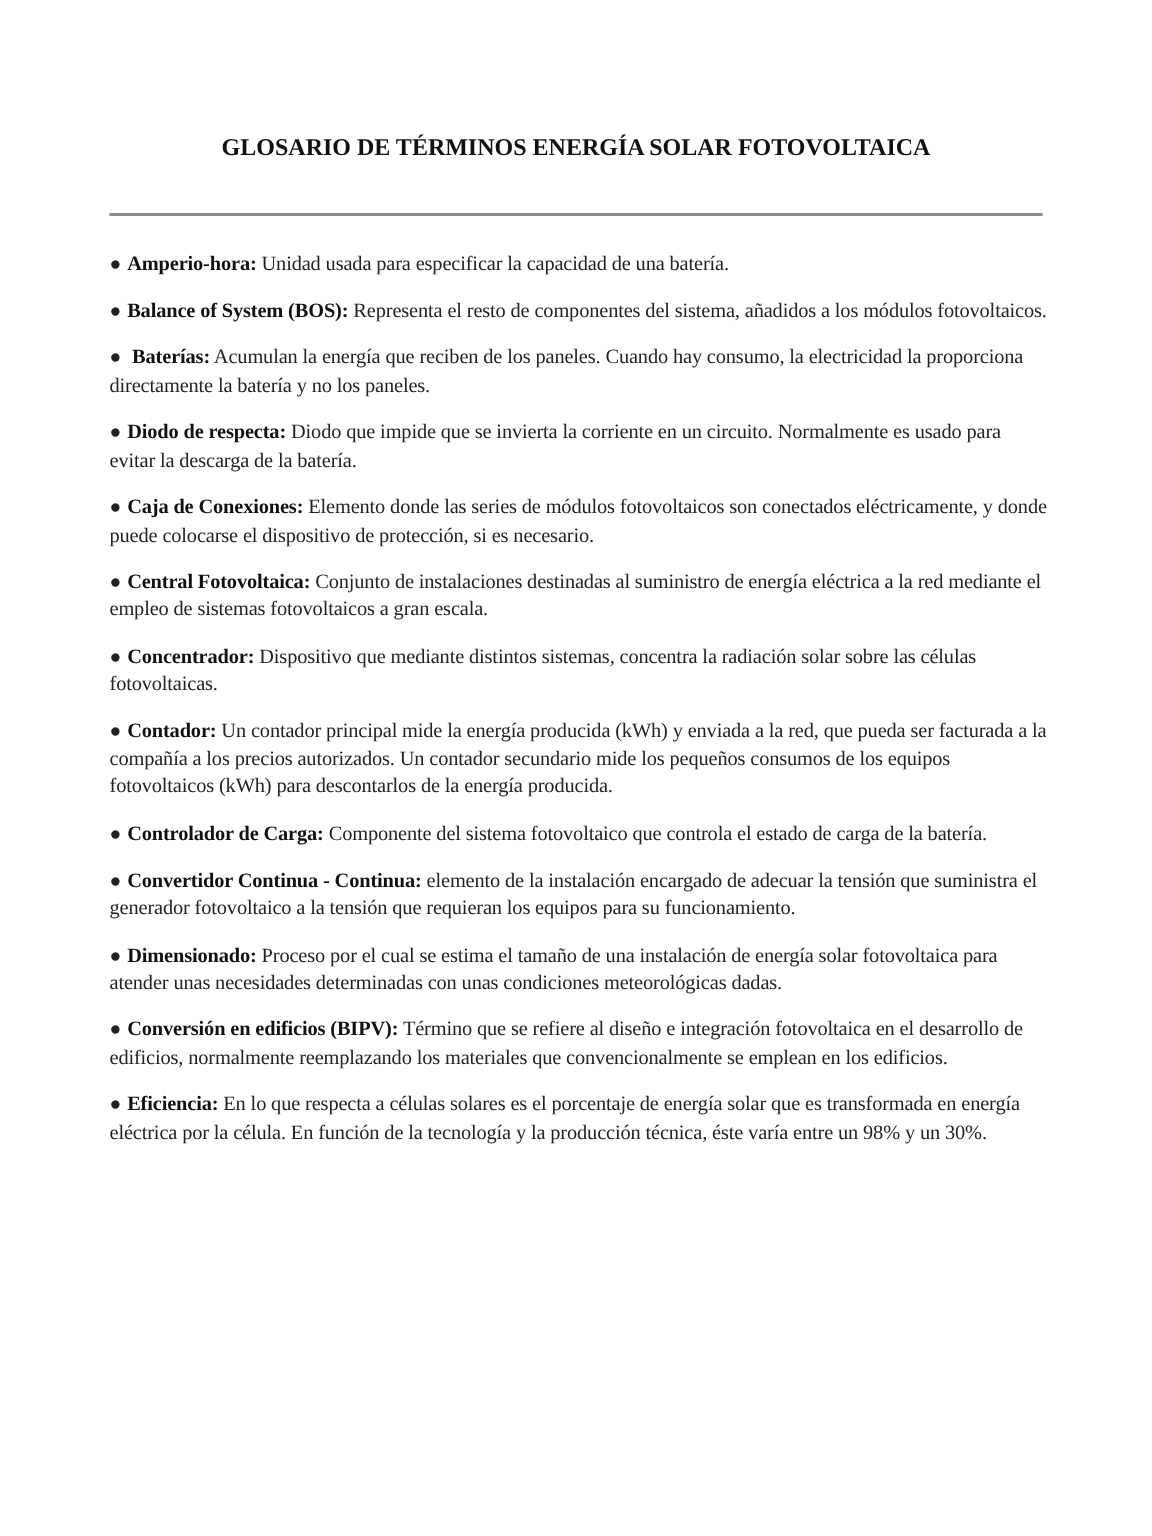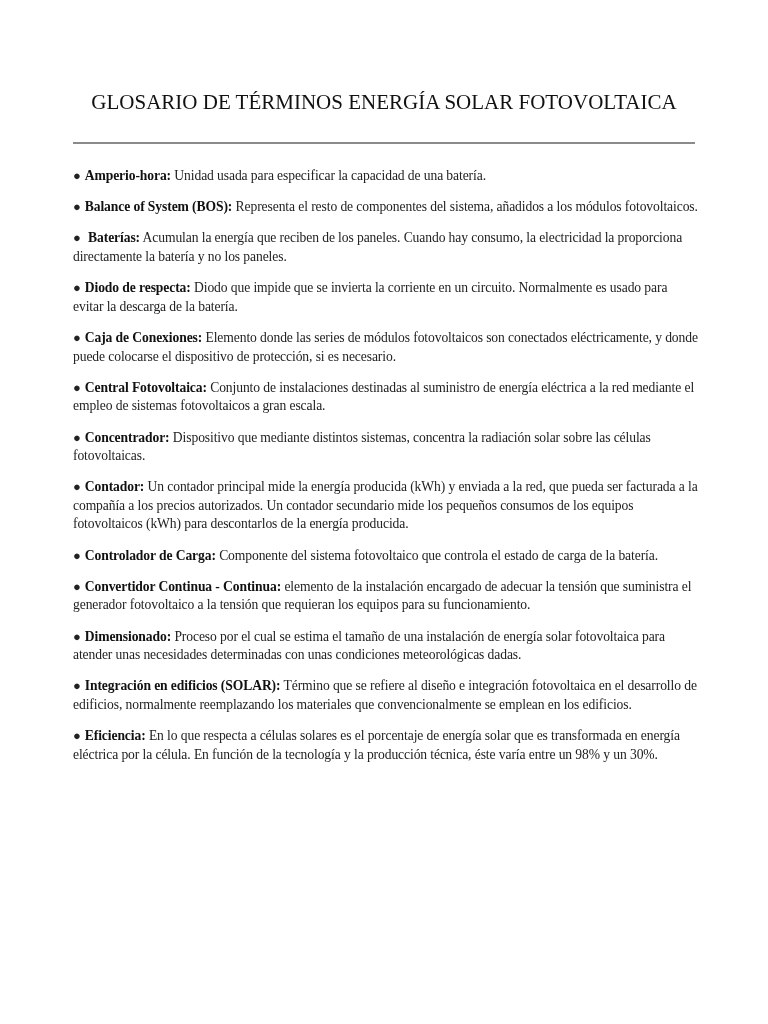--- a/index.html
+++ b/index.html
@@ -4,21 +4,21 @@
   <style>
     html, body { margin: 0; padding: 0; background: #ffffff; }
     body {
       width: 768px; height: 1024px; overflow: hidden; position: relative;
       font-family: "Liberation Serif", "DejaVu Serif", serif;
       color: #1a1a1a;
     }
     .page { position: absolute; left: 0; top: 0; width: 768px; height: 1024px; background: #fff; }
     .title {
       position: absolute; left: 0; width: 768px; top: 90px;
-      text-align: center; font-weight: normal; font-size: 21px; letter-spacing: 0px;
+      text-align: center; font-weight: bold; font-size: 16px; letter-spacing: 0px;
       color: #111;
     }
     .rule {
       position: absolute; left: 73px; width: 622px; top: 142px; height: 0;
       border-top: 2px solid #8a8a8a;
     }
     .entries {
       position: absolute; left: 73px; top: 167px; width: 625px;
     }
     .entry {
@@ -40,16 +40,16 @@
     <p class="entry"><span class="bullet">●</span><span class="term">Balance of System (BOS):</span><span> Representa el resto de componentes del sistema, añadidos a los módulos fotovoltaicos.</span></p>
     <p class="entry"><span class="bullet">●</span> <span class="term">Baterías:</span><span> Acumulan la energía que reciben de los paneles. Cuando hay consumo, la electricidad la proporciona directamente la batería y no los paneles.</span></p>
     <p class="entry"><span class="bullet">●</span><span class="term">Diodo de respecta:</span><span> Diodo que impide que se invierta la corriente en un circuito. Normalmente es usado para evitar la descarga de la batería.</span></p>
     <p class="entry"><span class="bullet">●</span><span class="term">Caja de Conexiones:</span><span> Elemento donde las series de módulos fotovoltaicos son conectados eléctricamente, y donde puede colocarse el dispositivo de protección, si es necesario.</span></p>
     <p class="entry"><span class="bullet">●</span><span class="term">Central Fotovoltaica:</span><span> Conjunto de instalaciones destinadas al suministro de energía eléctrica a la red mediante el empleo de sistemas fotovoltaicos a gran escala.</span></p>
     <p class="entry"><span class="bullet">●</span><span class="term">Concentrador:</span><span> Dispositivo que mediante distintos sistemas, concentra la radiación solar sobre las células fotovoltaicas.</span></p>
     <p class="entry"><span class="bullet">●</span><span class="term">Contador:</span><span> Un contador principal mide la energía producida (kWh) y enviada a la red, que pueda ser facturada a la compañía a los precios autorizados. Un contador secundario mide los pequeños consumos de los equipos fotovoltaicos (kWh) para descontarlos de la energía producida.</span></p>
     <p class="entry"><span class="bullet">●</span><span class="term">Controlador de Carga:</span><span> Componente del sistema fotovoltaico que controla el estado de carga de la batería.</span></p>
     <p class="entry"><span class="bullet">●</span><span class="term">Convertidor Continua - Continua:</span><span> elemento de la instalación encargado de adecuar la tensión que suministra el generador fotovoltaico a la tensión que requieran los equipos para su funcionamiento.</span></p>
     <p class="entry"><span class="bullet">●</span><span class="term">Dimensionado:</span><span> Proceso por el cual se estima el tamaño de una instalación de energía solar fotovoltaica para atender unas necesidades determinadas con unas condiciones meteorológicas dadas.</span></p>
-    <p class="entry"><span class="bullet">●</span><span class="term">Integración en edificios (SOLAR):</span><span> Término que se refiere al diseño e integración fotovoltaica en el desarrollo de edificios, normalmente reemplazando los materiales que convencionalmente se emplean en los edificios.</span></p>
+    <p class="entry"><span class="bullet">●</span><span class="term">Conversión en edificios (BIPV):</span><span> Término que se refiere al diseño e integración fotovoltaica en el desarrollo de edificios, normalmente reemplazando los materiales que convencionalmente se emplean en los edificios.</span></p>
     <p class="entry"><span class="bullet">●</span><span class="term">Eficiencia:</span><span> En lo que respecta a células solares es el porcentaje de energía solar que es transformada en energía eléctrica por la célula. En función de la tecnología y la producción técnica, éste varía entre un 98% y un 30%.</span></p>
   </div>
 </div>
 
 </body></html>

